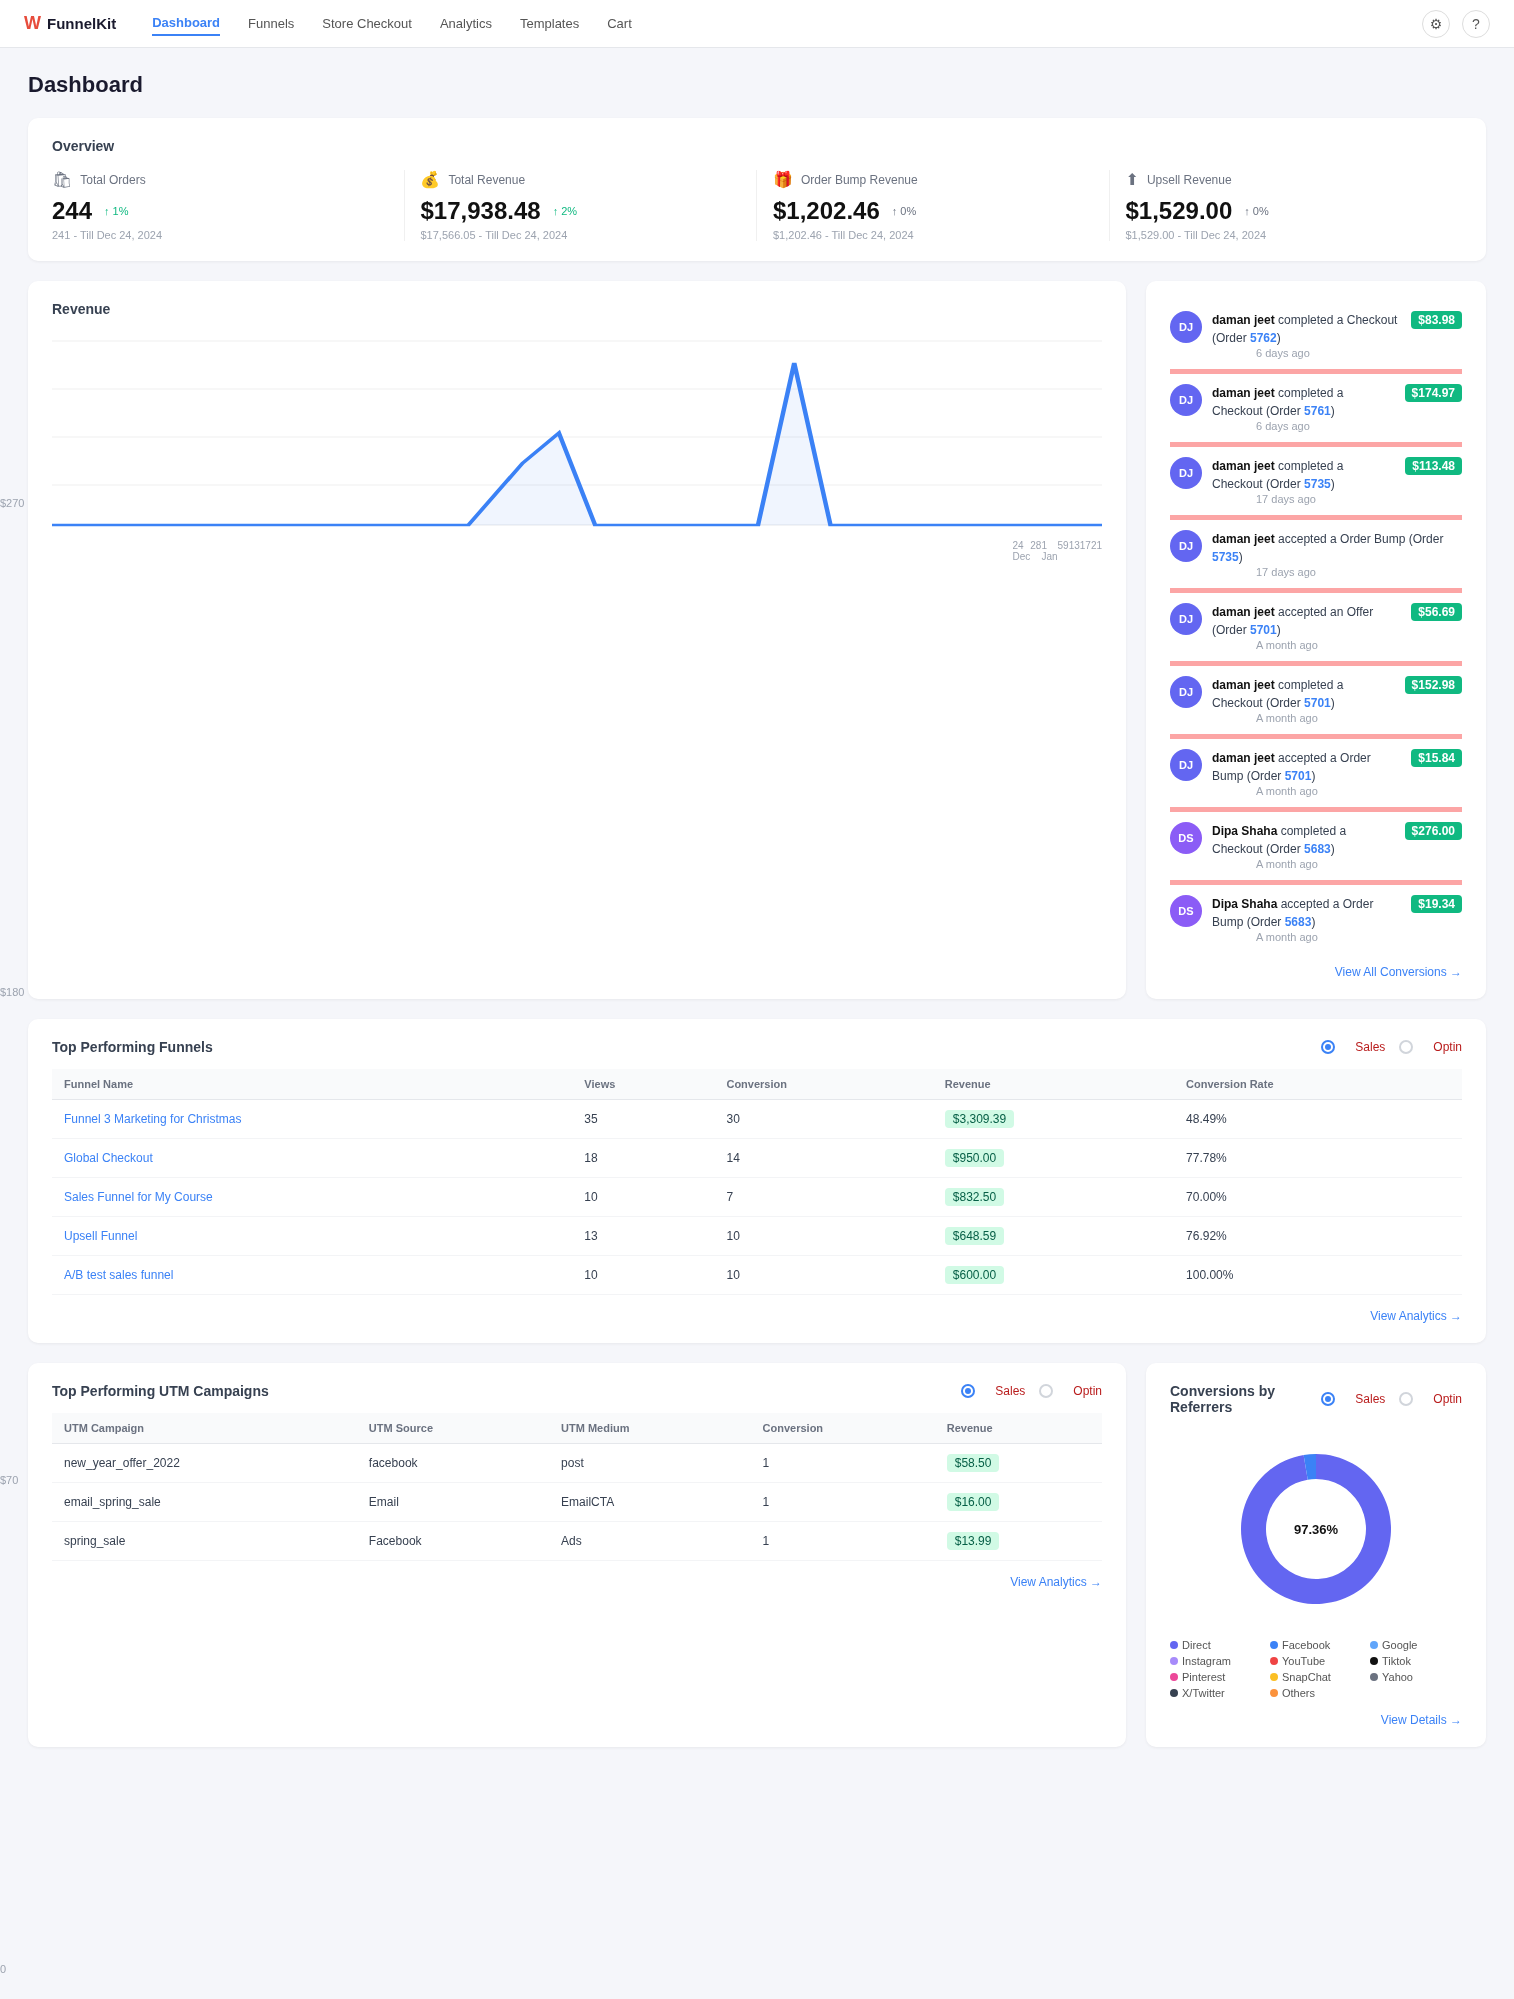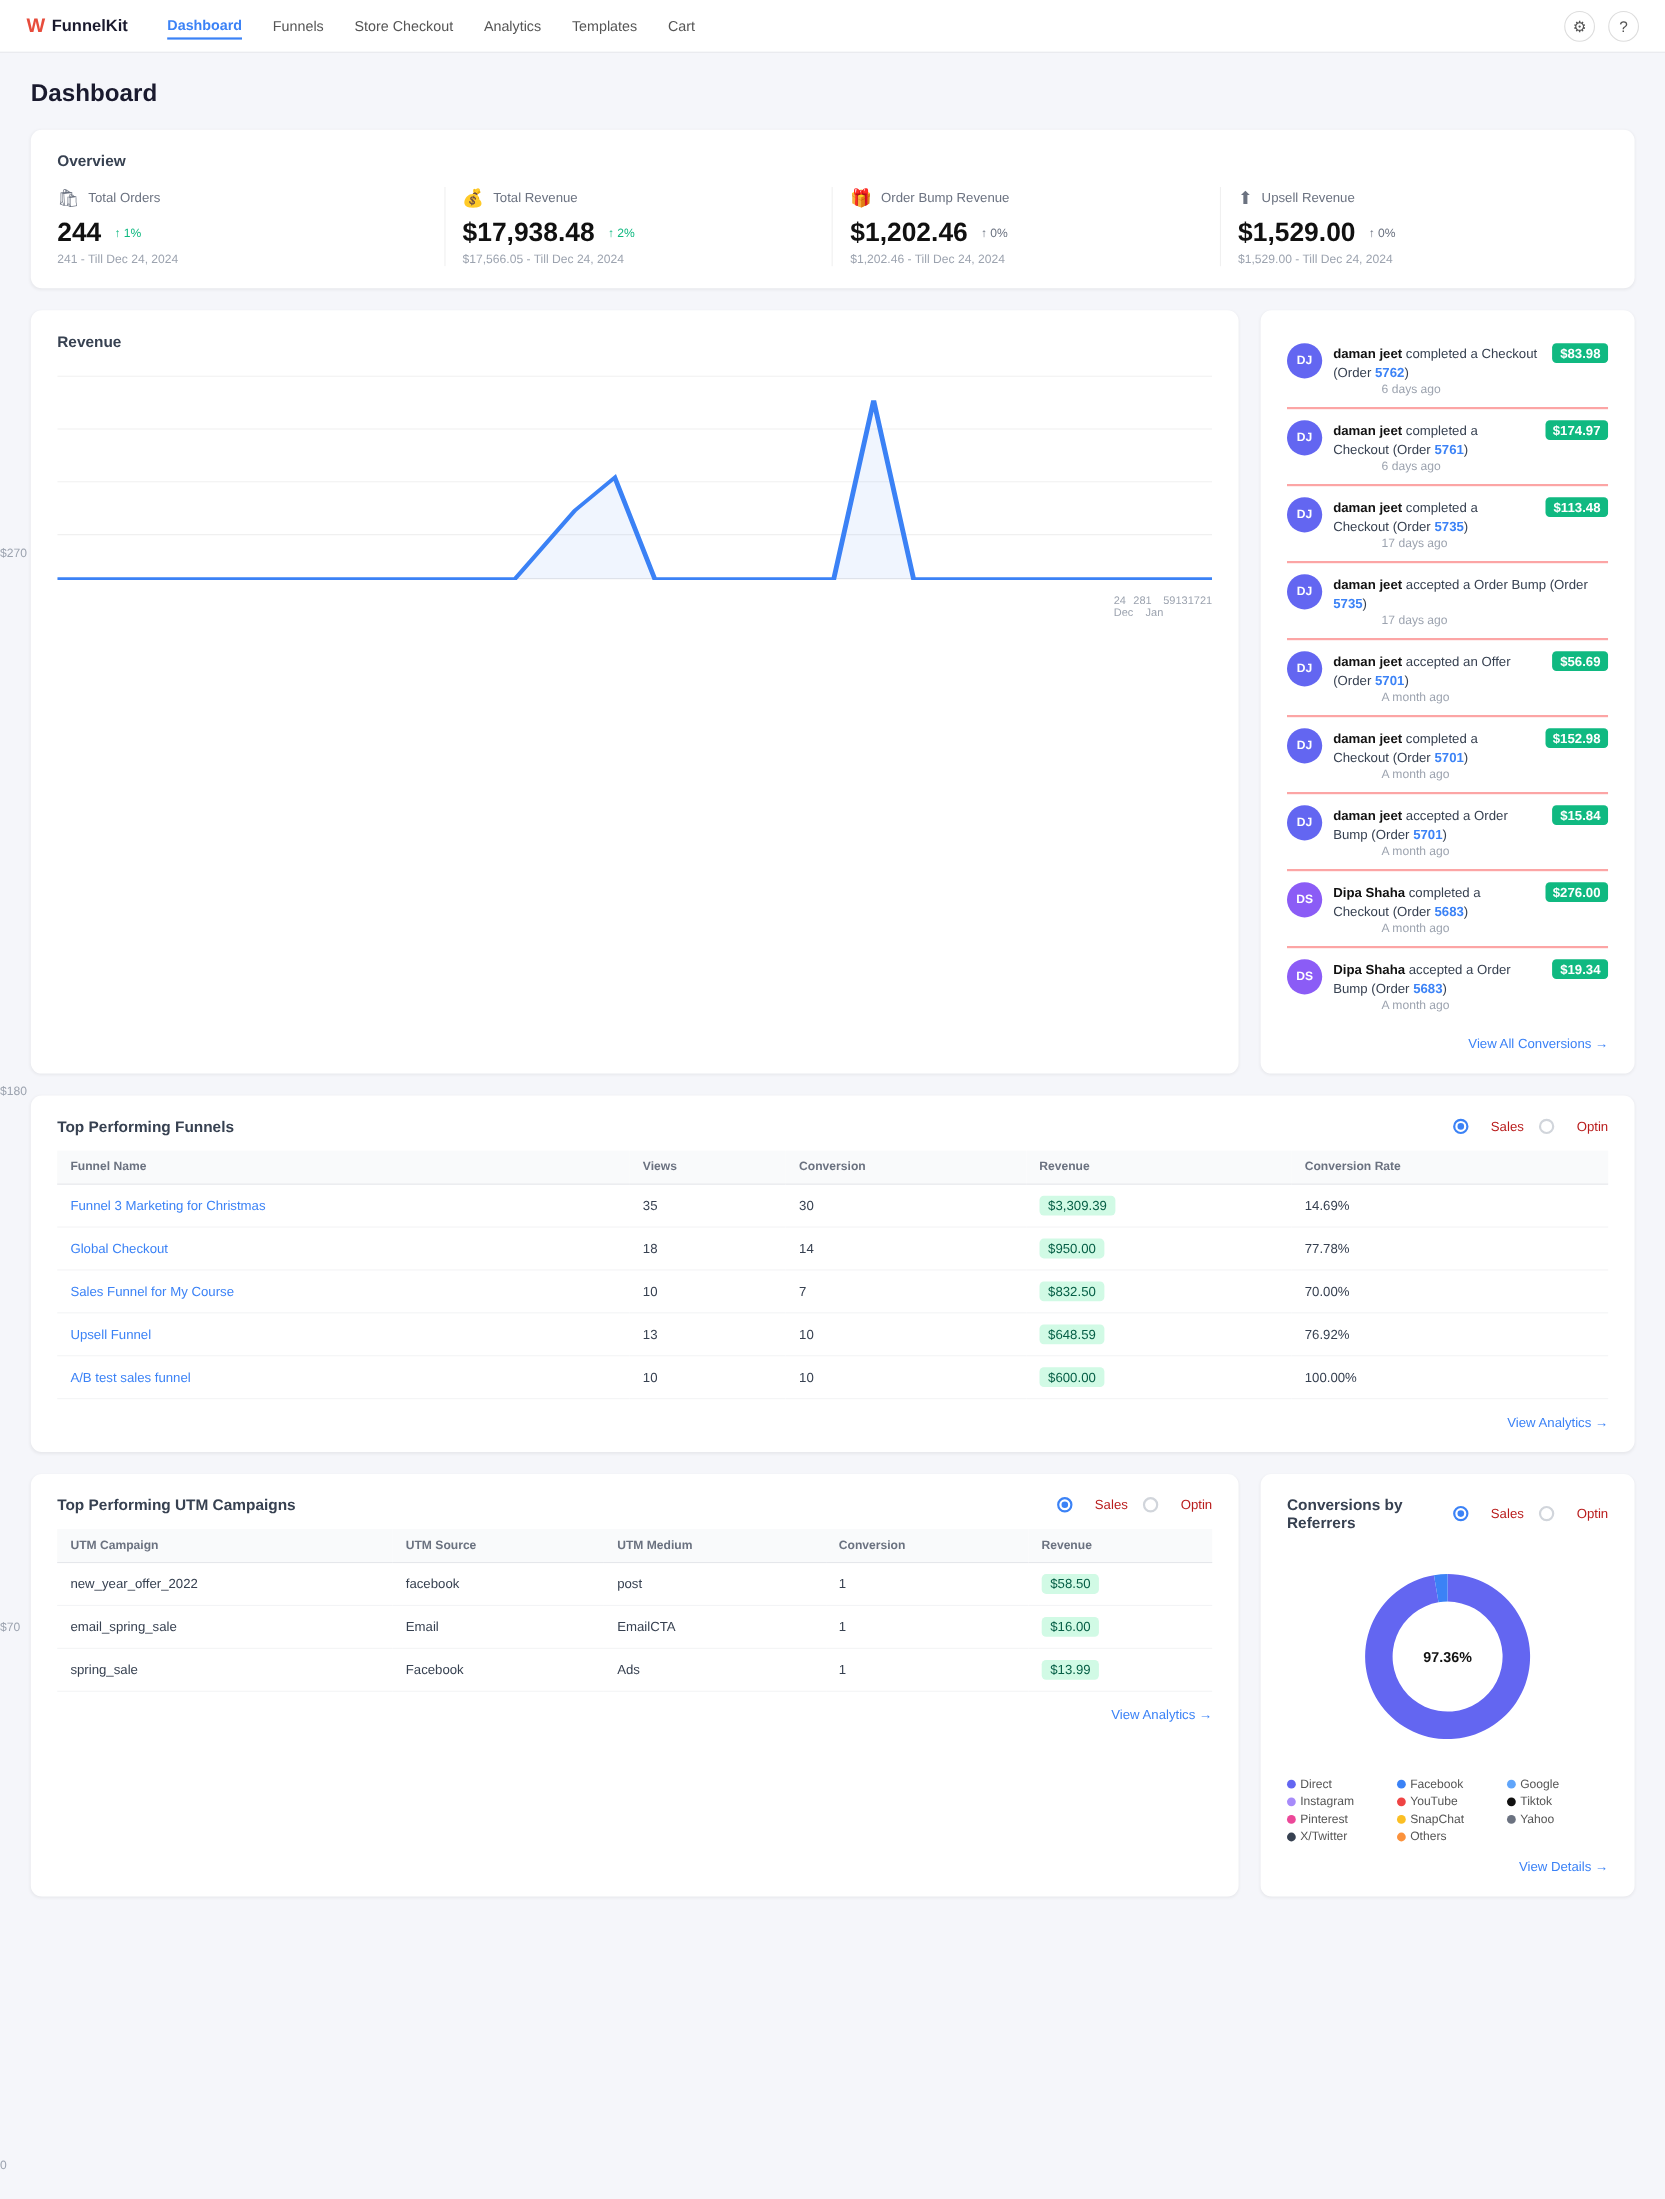--- a/index.html
+++ b/index.html
@@ -38,21 +38,21 @@
     .two-col-bottom { display: grid; grid-template-columns: 1fr 340px; gap: 20px; }
 
     
     .panel { background: #fff; border-radius: 10px; padding: 20px 24px; box-shadow: 0 1px 3px rgba(0,0,0,0.06); }
     .chart-svg { width: 100%; height: 100%; }
     .chart-y-labels { position: absolute; left: 0; top: 0; height: 100%; display: flex; flex-direction: column; justify-content: space-between; font-size: 11px; color: #9ca3af; padding-bottom: 24px; }
     .chart-x-labels { display: flex; justify-content: flex-end; font-size: 10px; color: #9ca3af; padding-left: 32px; margin-top: 4px; }
 
     
     .activity-feed { overflow-y: auto; }
-    .activity-item { display: flex; align-items: flex-start; gap: 10px; padding: 10px 0; border-bottom: 2px solid #fca5a5; }
+    .activity-item { display: flex; align-items: flex-start; gap: 10px; padding: 10px 0; border-bottom: 5px solid #fca5a5; }
     .activity-item:last-child { border-bottom: none; }
     .avatar { width: 32px; height: 32px; border-radius: 50%; background: #6366f1; color: #fff; font-size: 11px; font-weight: 700; display: flex; align-items: center; justify-content: center; flex-shrink: 0; }
     .avatar.ds { background: #8b5cf6; }
     .activity-text { flex: 1; font-size: 12px; color: #374151; line-height: 1.5; }
     .activity-text strong { font-weight: 600; color: #111; }
     .activity-text a { color: #3b82f6; font-weight: 600; text-decoration: none; }
     .activity-time { font-size: 11px; color: #9ca3af; margin-left: 44px; }
     .activity-amount { font-size: 12px; font-weight: 600; color: #fff; background: #10b981; border-radius: 4px; padding: 2px 7px; white-space: nowrap; flex-shrink: 0; }
     .view-all-link { text-align: right; margin-top: 12px; font-size: 12px; color: #3b82f6; cursor: pointer; display: flex; align-items: center; justify-content: flex-end; gap: 4px; }
 
@@ -313,21 +313,21 @@
           <th>Revenue</th>
           <th>Conversion Rate</th>
         </tr>
       </thead>
       <tbody id="funnels-tbody">
           <tr>
       <td><a class="td-link">Funnel 3 Marketing for Christmas</a></td>
       <td>35</td>
       <td>30</td>
       <td><span class="td-revenue">$3,309.39</span></td>
-      <td>14.69%</td>
+      <td>48.49%</td>
     </tr>
           <tr>
       <td><a class="td-link">Global Checkout</a></td>
       <td>18</td>
       <td>14</td>
       <td><span class="td-revenue">$950.00</span></td>
       <td>77.78%</td>
     </tr>
           <tr>
       <td><a class="td-link">Sales Funnel for My Course</a></td>

